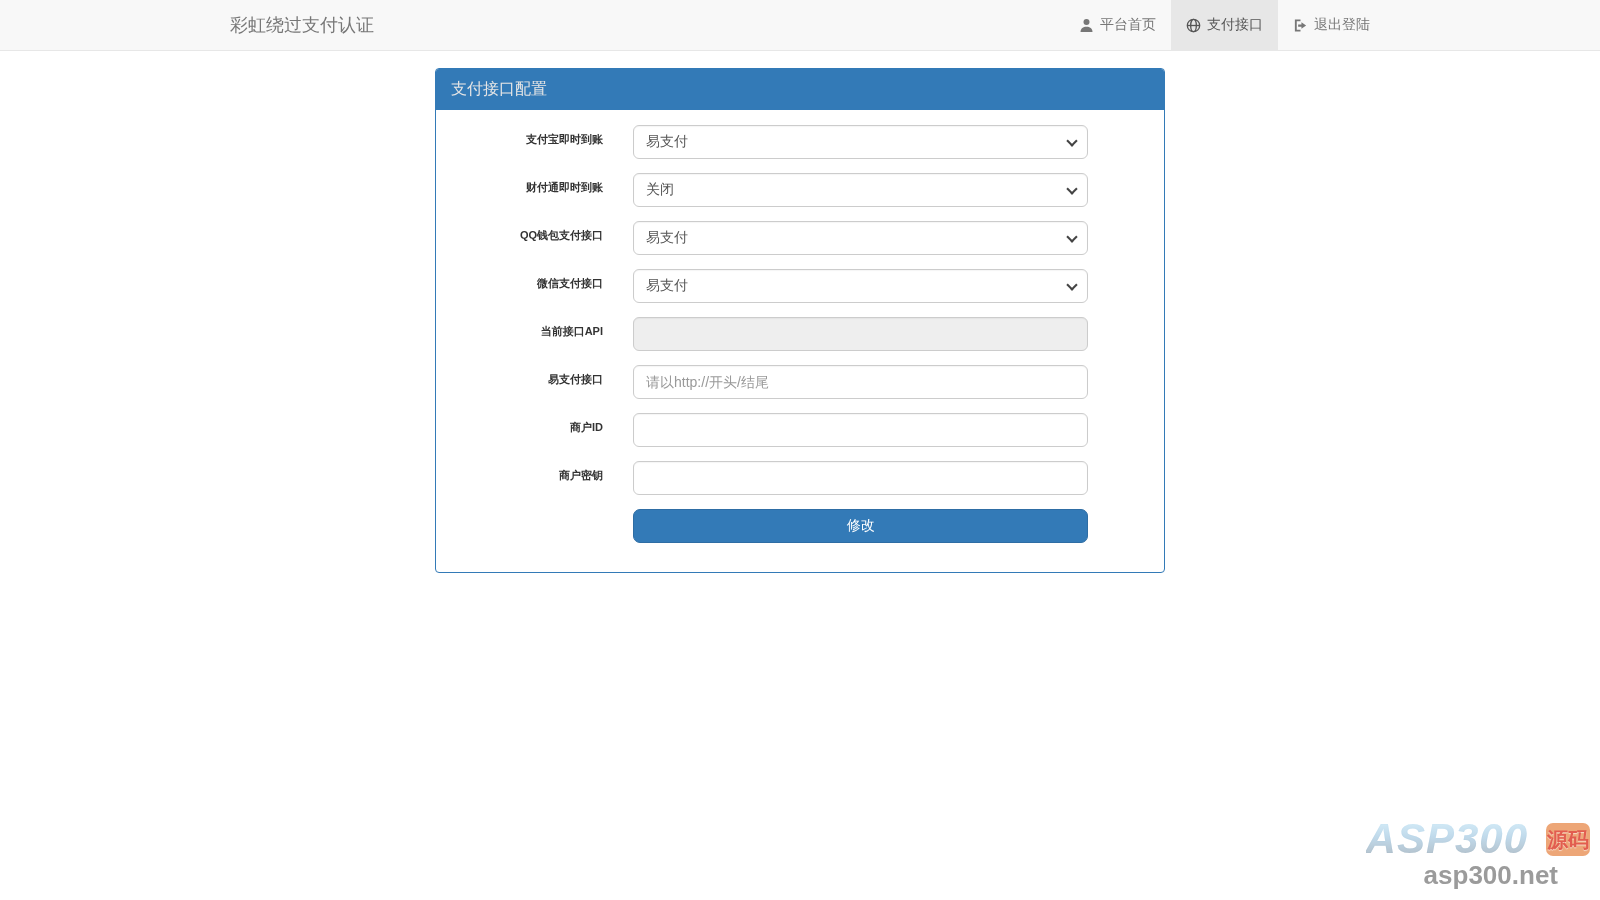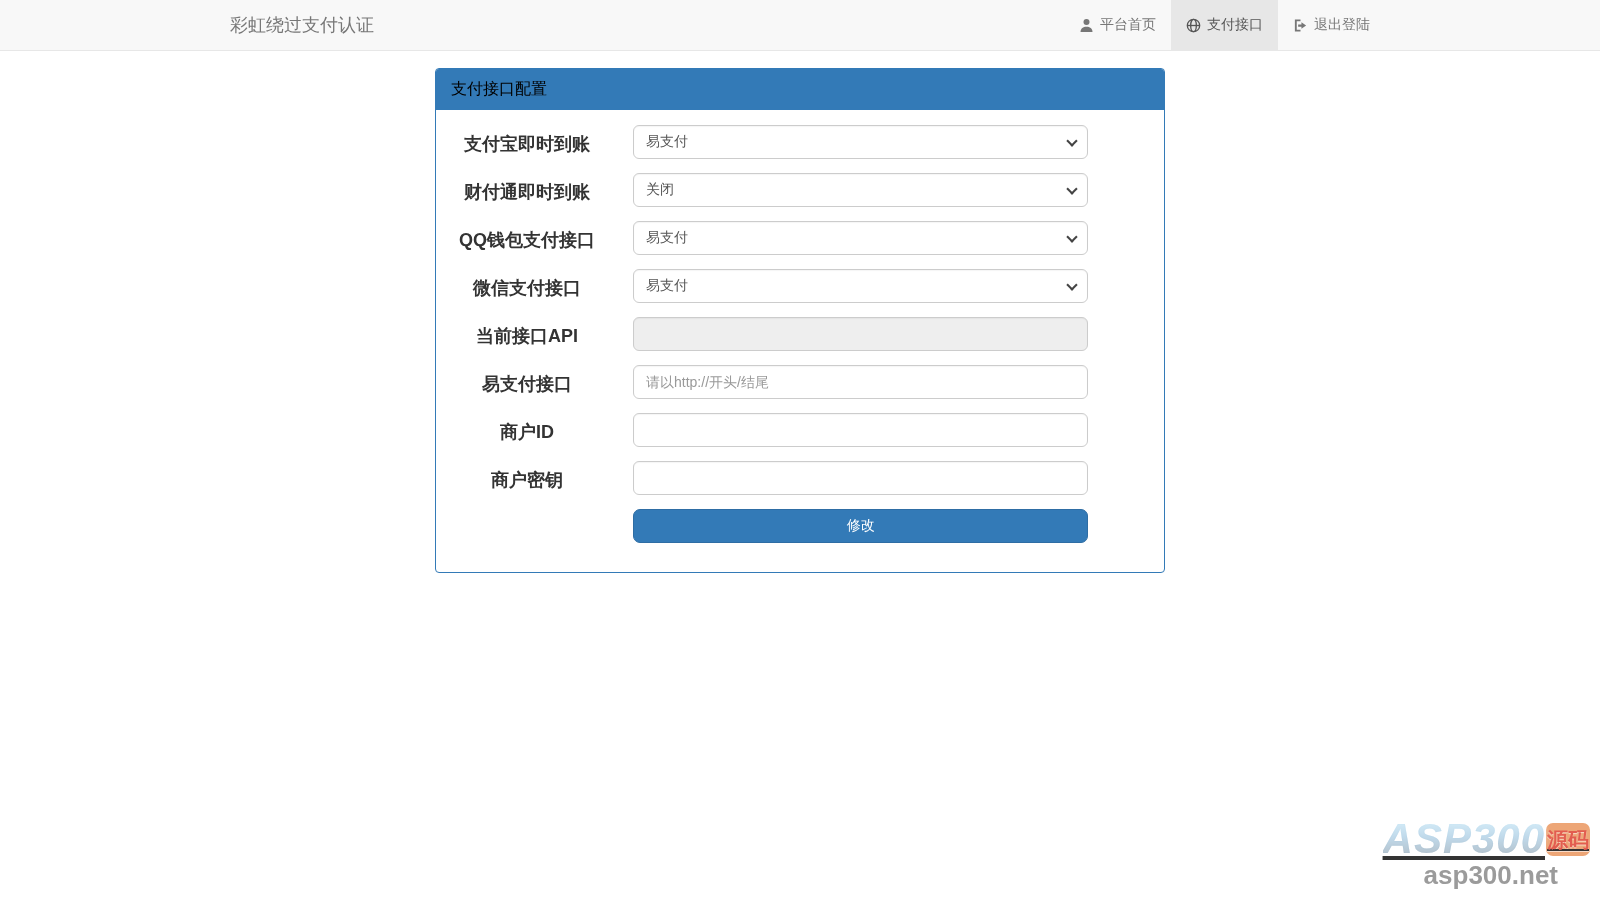--- a/index.html
+++ b/index.html
@@ -49,38 +49,38 @@
   
   .panel {
     width: 730px;
     margin: 17px auto 0;
     border: 1px solid #337ab7;
     border-radius: 4px;
     background: #fff;
   }
   .panel-heading {
     background: #337ab7;
-    color: #000000;
+    color: #e5e5e5;
     font-size: 16px;
     padding: 10px 15px;
     border-radius: 3px 3px 0 0;
   }
   .panel-body { padding: 15px 0 15px; }
   .form-row {
     display: flex;
     margin: 0 0 14px;
   }
   .col-label {
     width: 25%;
     padding: 0 15px;
-    text-align: center;
+    text-align: right;
     font-weight: bold;
     color: #333;
     padding-top: 7px;
-    font-size: 18px;
+    font-size: 11px;
     white-space: nowrap;
   }
   .col-control {
     width: 66.6667%;
     padding: 0 15px;
   }
   .form-control {
     display: block;
     width: 100%;
     height: 34px;
@@ -132,22 +132,21 @@
     position: fixed;
     right: 10px;
     bottom: 12px;
     text-align: right;
     pointer-events: none;
   }
   .wm-line1 {
     display: flex;
     align-items: center;
     justify-content: flex-start;
-    gap: 1px;
-    text-decoration: underline;
+    gap: 18px;
   }
   .wm-brand {
     font-size: 42px;
     font-weight: bold;
     font-style: italic;
     letter-spacing: 1px;
     background: linear-gradient(180deg, #c3e7f8 0%, #9fc6e0 45%, #8798a6 100%);
     -webkit-background-clip: text;
     background-clip: text;
     color: transparent;

